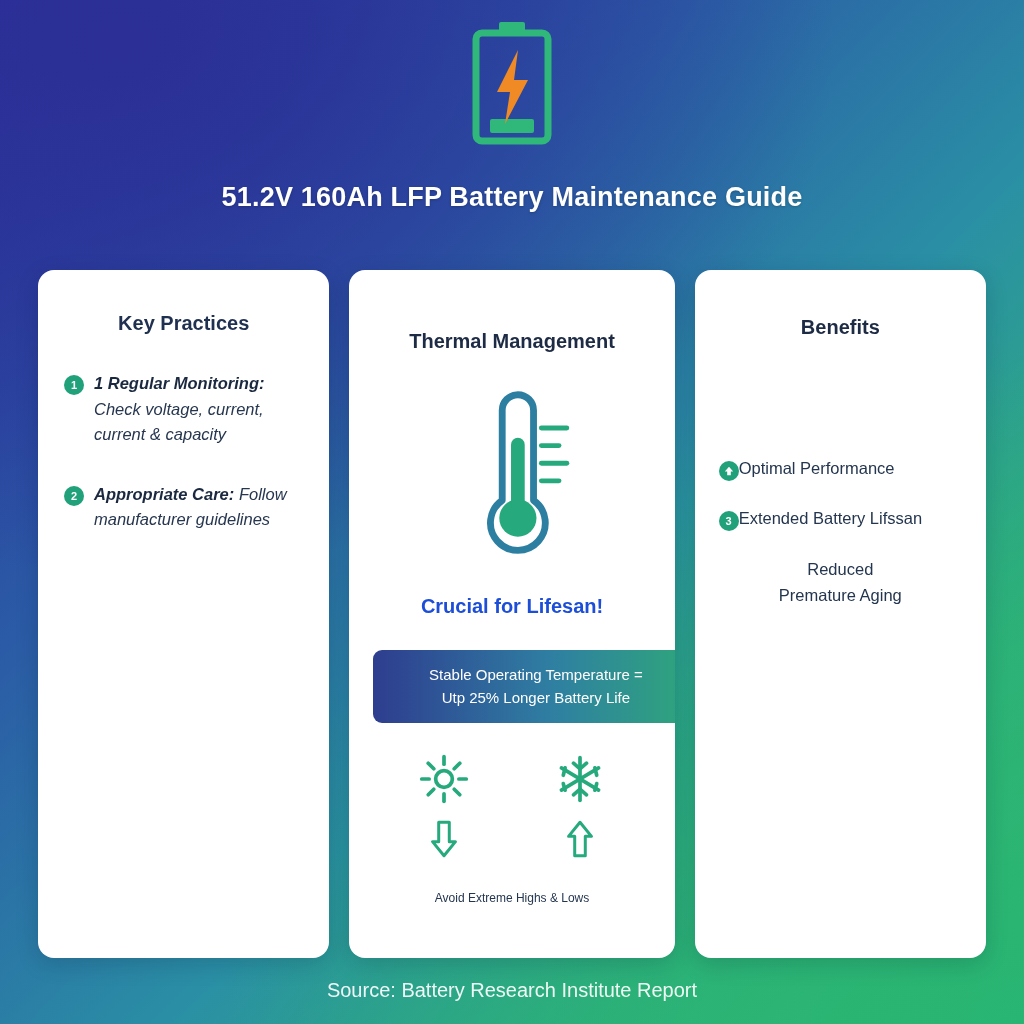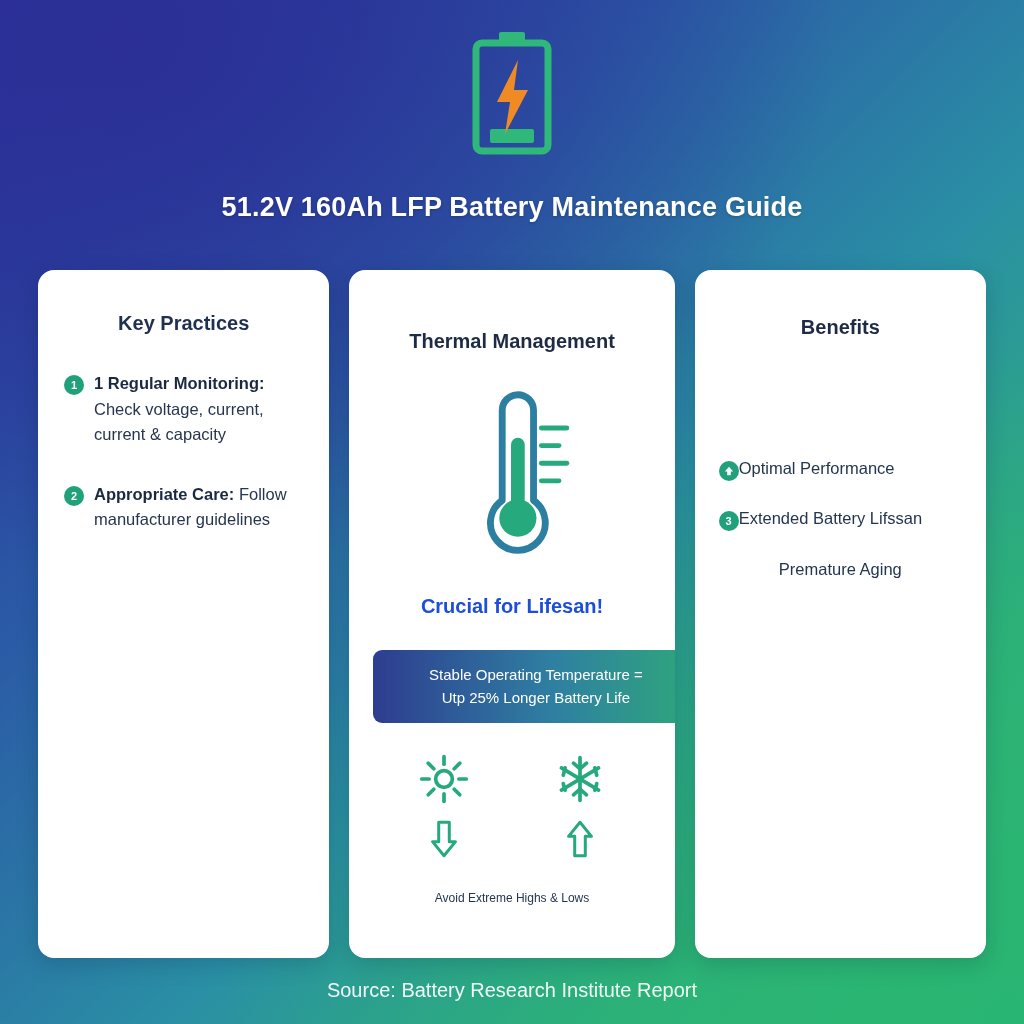--- a/index.html
+++ b/index.html
@@ -28,21 +28,21 @@
 
   
   .header {
     position: absolute;
     top: 0; left: 0; right: 0;
     height: 265px;
     display: flex;
     flex-direction: column;
     align-items: center;
     justify-content: flex-start;
-    padding-top: 30px;
+    padding-top: 20px;
     box-sizing: border-box;
   }
   .battery-icon {
     width: 86px;
     height: 128px;
     position: relative;
   }
   .poster-title {
     margin-top: 34px;
     color: #ffffff;
@@ -104,20 +104,21 @@
     font-weight: bold;
     display: flex;
     align-items: center;
     justify-content: center;
     margin-top: 4px;
   }
   .practice-text {
     color: #26364f;
     font-size: 16.5px;
     line-height: 1.55;
+    font-style: italic;
   }
   .practice-text .lead {
     font-weight: bold;
     color: #1b2940;
   }
 
   
   .thermo-wrap {
     display: flex;
     justify-content: center;
@@ -329,20 +330,21 @@
           </span>
           <span class="benefit-text">Optimal Performance</span>
         </div>
 
         <div class="benefit">
           <span class="badge">3</span>
           <span class="benefit-text">Extended Battery Lifssan</span>
         </div>
 
         <div class="benefit-plain">
+          <div>Reduced</div>
           <div>Premature Aging</div>
         </div>
 
       </div>
     </div>
 
   </div>
 
   <div class="source">Source: Battery Research Institute Report</div>
 </div>

